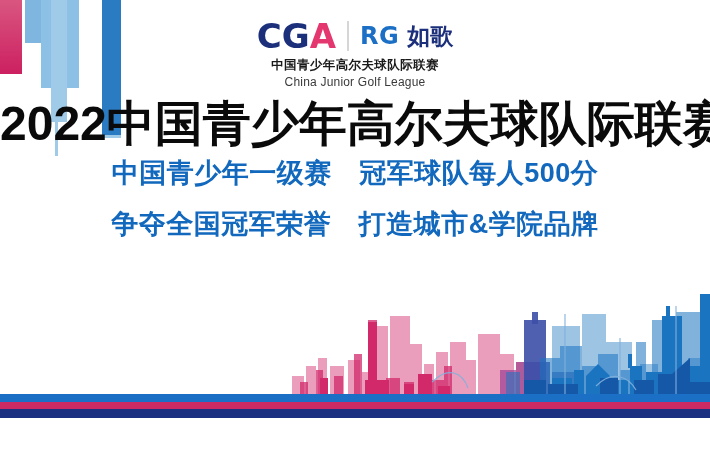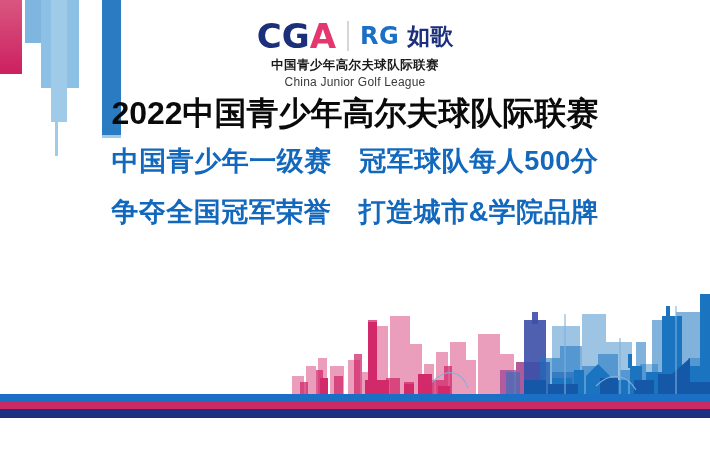--- a/index.html
+++ b/index.html
@@ -92,31 +92,31 @@
     letter-spacing: 0.2px;
   }
 
   
   .main-title {
     position: absolute;
     top: 92px;
     left: 0;
     width: 710px;
     text-align: center;
-    font-size: 32px;
+    font-size: 48px;
     font-weight: 700;
     color: #0a0a0a;
     letter-spacing: 0px;
     white-space: nowrap;
   }
 
   
   .copy-block {
     position: absolute;
-    top: 148px;
+    top: 160px;
     left: 0;
     width: 710px;
     text-align: center;
   }
   .copy-line {
     font-size: 27px;
     font-weight: 700;
     color: #1168bd;
     letter-spacing: 0.5px;
     line-height: 1;

